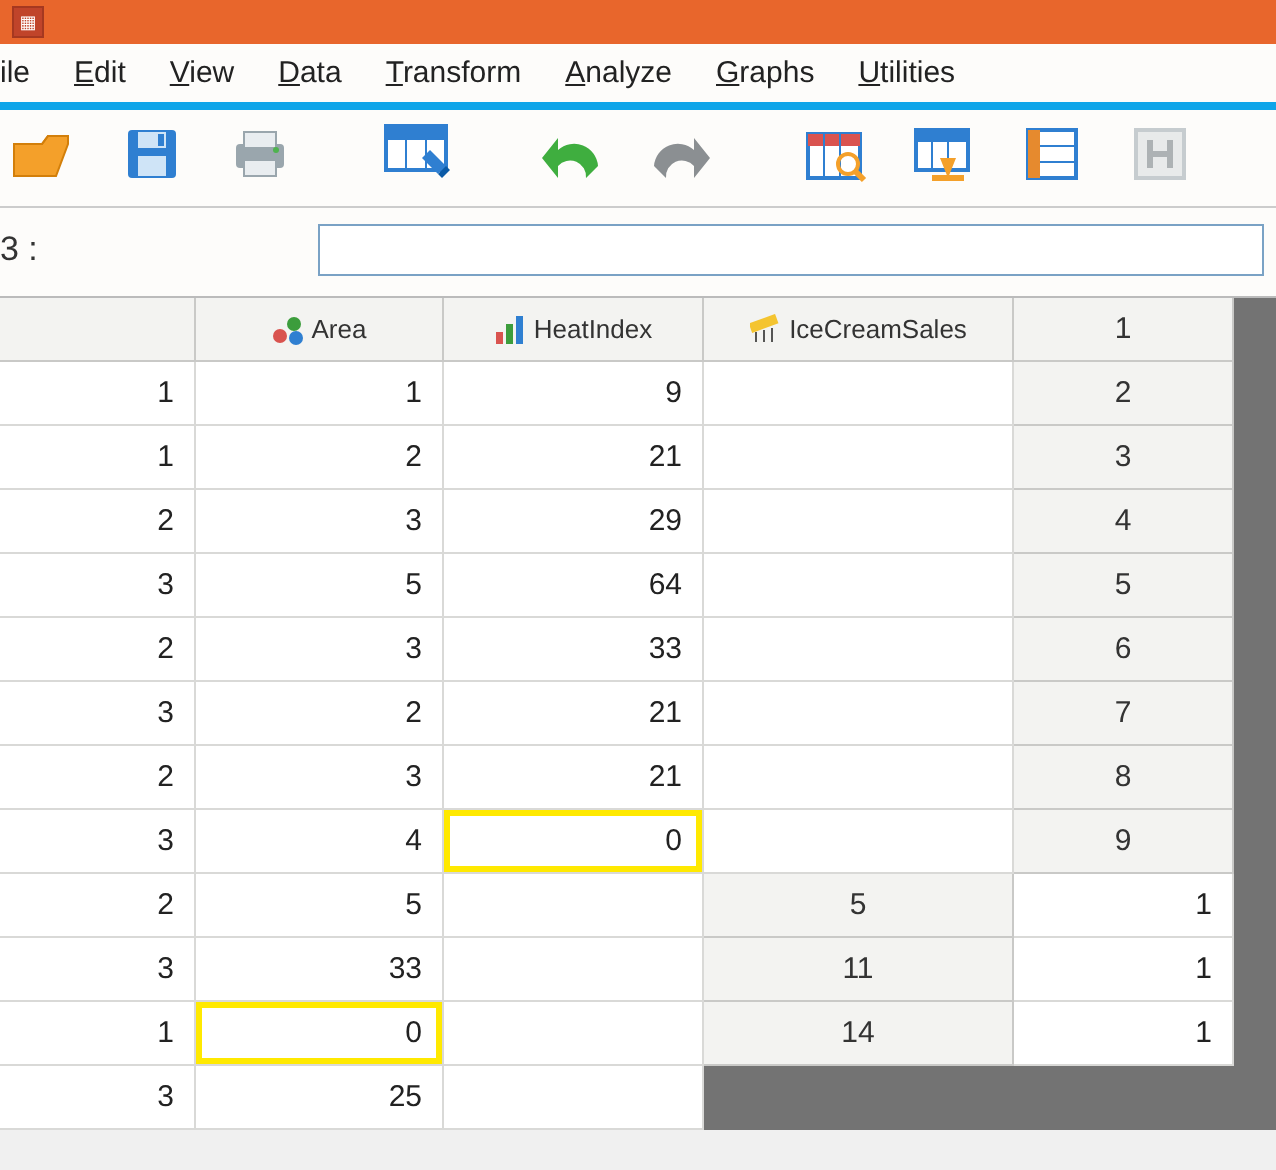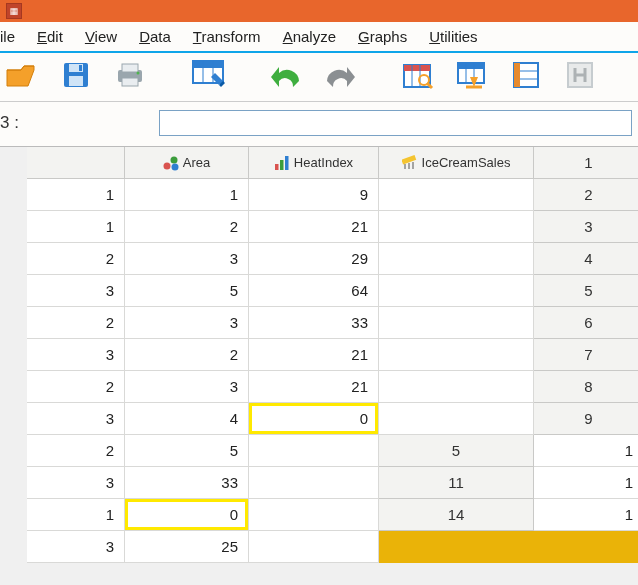--- a/index.html
+++ b/index.html
@@ -33,21 +33,21 @@
     }
     .titlebar-icon-inner {
       color: #fff;
       font-size: 9px;
       line-height: 1;
     }
     .menubar {
       background: #fdfcfa;
       display: flex;
       padding: 6px 0 6px 0;
-      border-bottom: 2px solid #0ea5e9;
+      border-bottom: 4px solid #0ea5e9;
       gap: 22px;
       font-size: 15px;
     }
     .menu-item {
       color: #222;
       cursor: pointer;
     }
     .mnemonic { text-decoration: underline; }
     .toolbar {
       background: #fdfcfa;
@@ -68,22 +68,21 @@
     .status-label { font-size: 17px; color:#333; padding-right: 140px;}
     .status-input {
       flex:1;
       height: 24px;
       border: 1.5px solid #7aa2c5;
       background: #fff;
     }
     .grid {
       display: grid;
       grid-template-columns: 98px 124px 130px 155px 110px;
-      background:#eab308;
-      margin-left:27px;
+      background:#737373;
     }
     .hdr {
       background:#f3f3f1;
       border-right:1px solid #c9c9c7;
       border-bottom:1px solid #c9c9c7;
       display:flex;
       align-items:center;
       justify-content:center;
       height:31px;
       color:#333;

